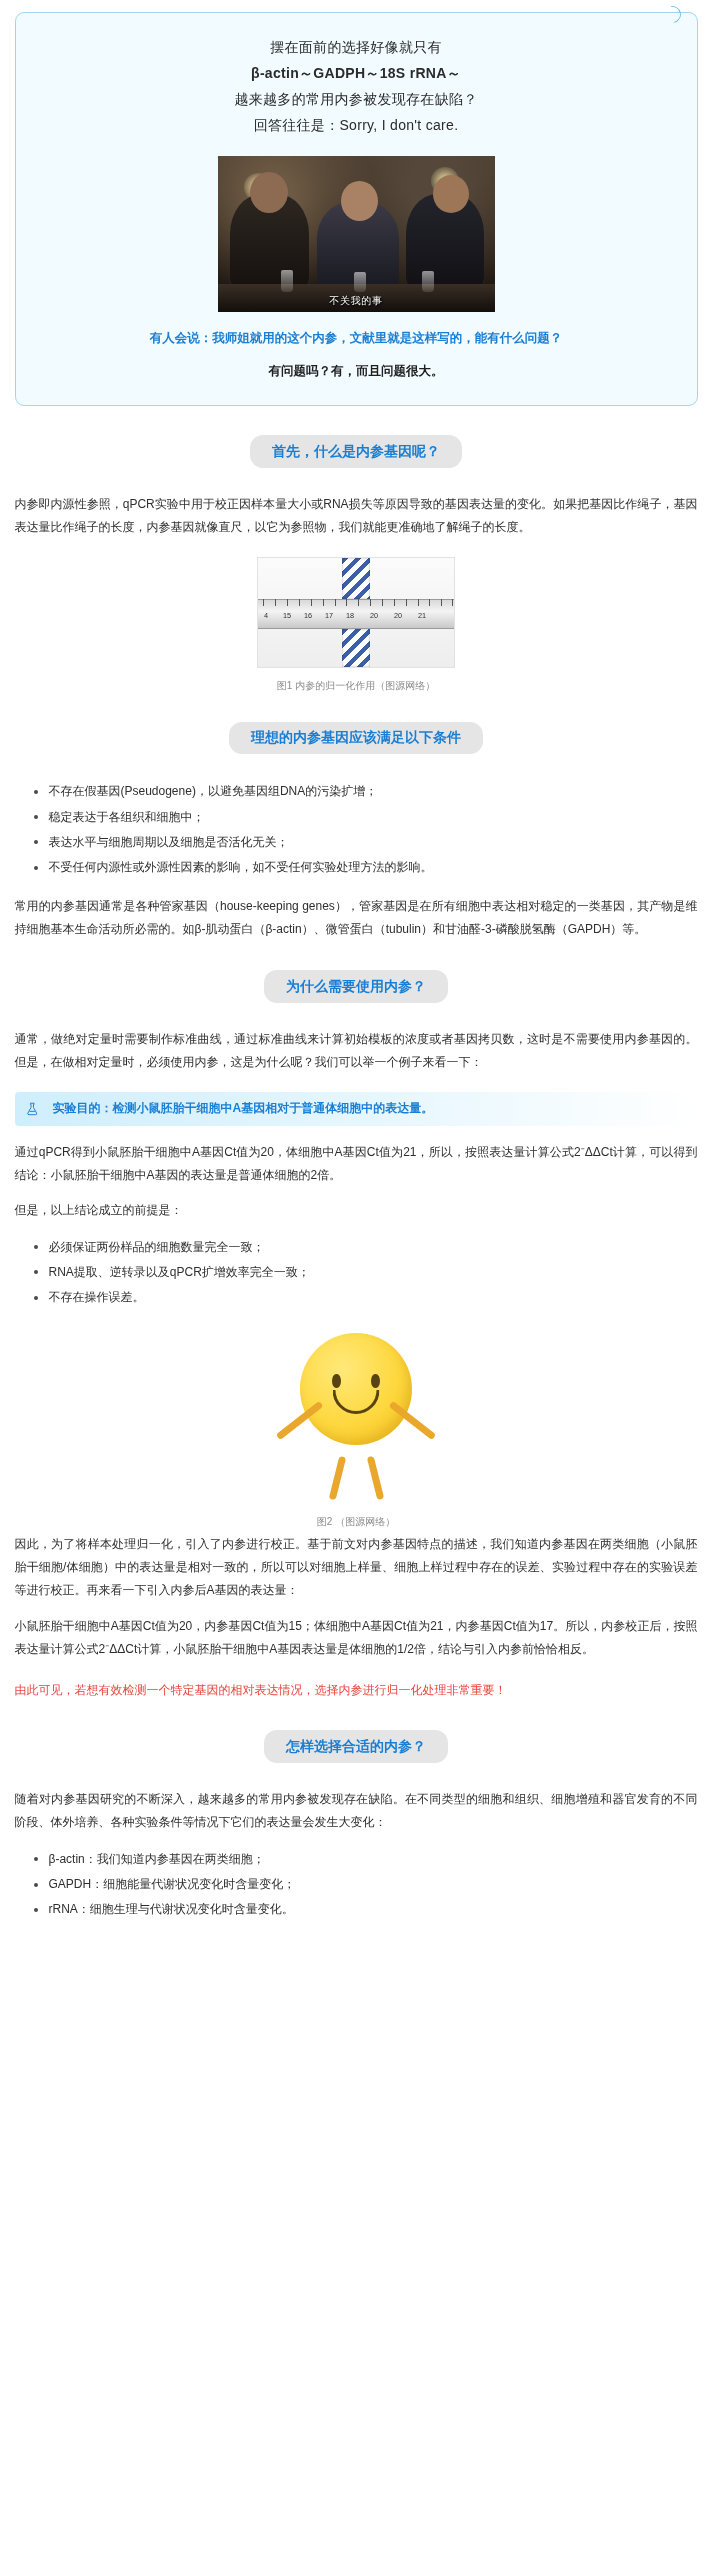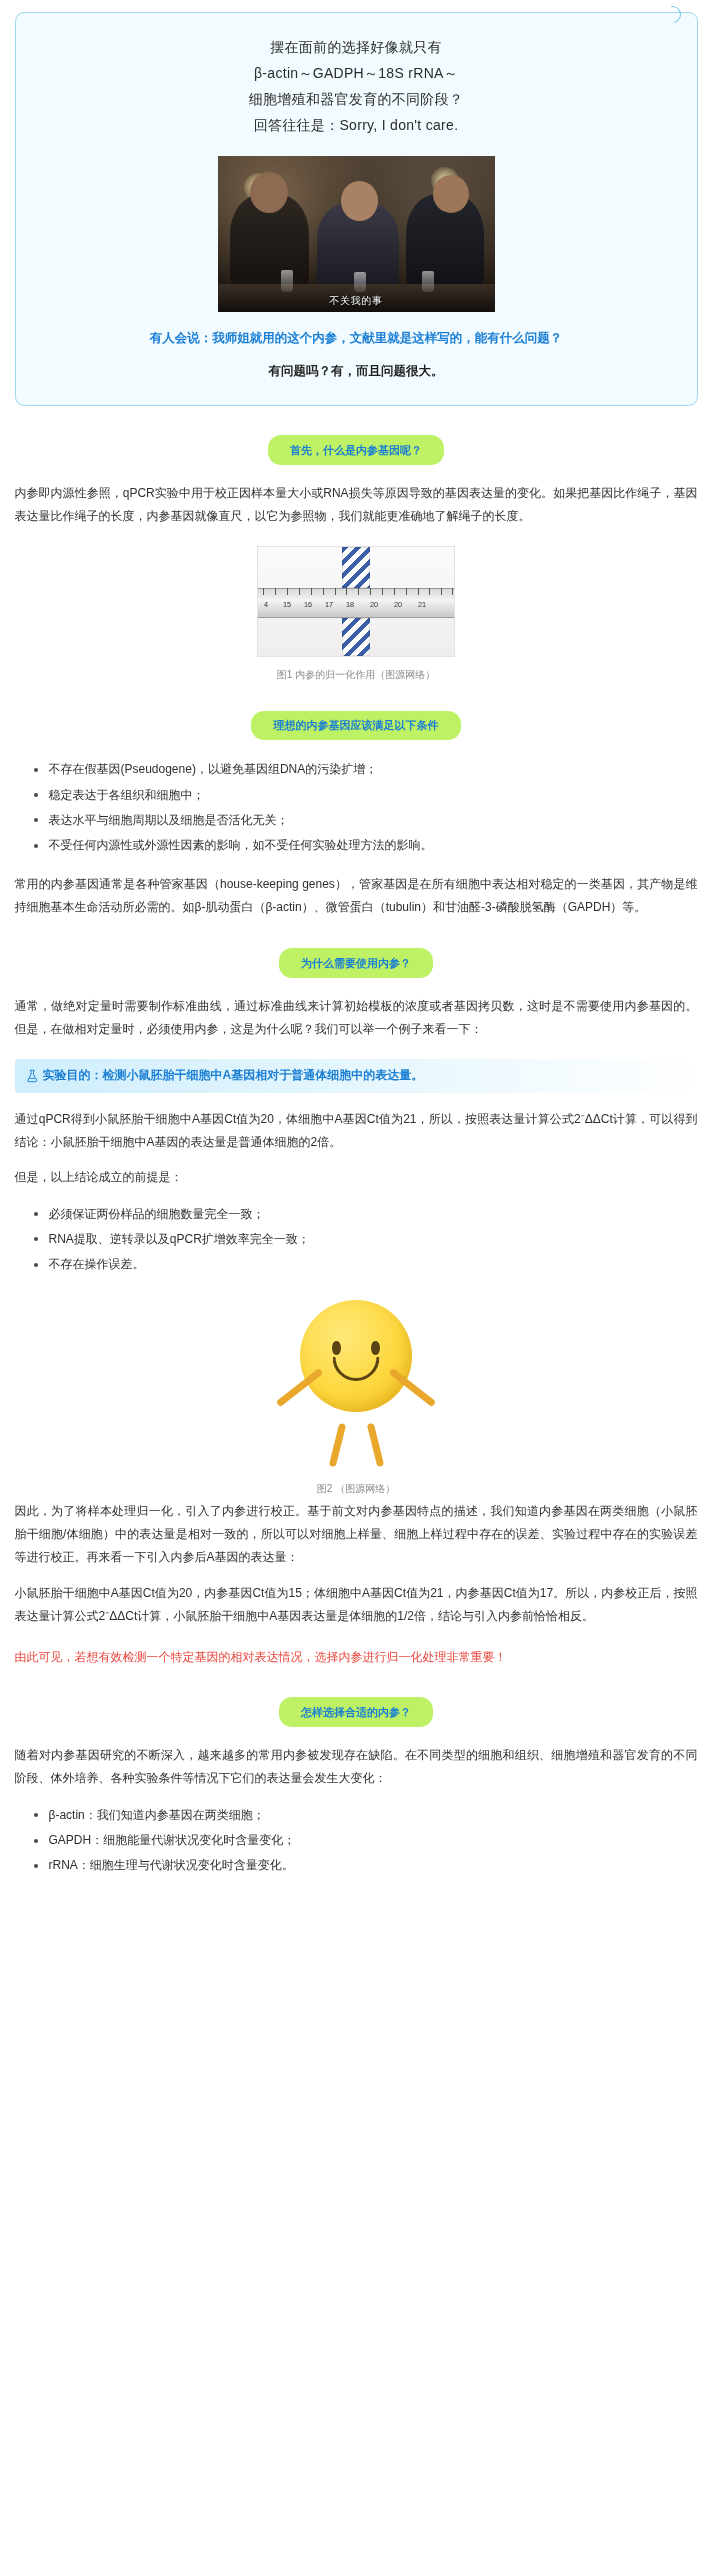--- a/index.html
+++ b/index.html
@@ -37,21 +37,21 @@
     transform: rotate(35deg);
   }
   .intro-line {
     text-align: center;
     color: #2b2b2b;
     font-size: 14px;
     line-height: 1.85;
     letter-spacing: 0.3px;
   }
   .intro-line.em {
-    font-weight: normal;
+    font-weight: bold;
   }
 
   .meme {
     width: 277px;
     height: 156px;
     margin: 17px auto 5.3px auto;
     background: #1c1510;
     position: relative;
     overflow: hidden;
     border-radius: 1.3px;
@@ -109,27 +109,27 @@
   .intro-note2 {
     text-align: center;
     color: #1f1f1f;
     font-weight: bold;
     font-size: 12.5px;
     margin-top: 16px;
   }
 
   
   .section-pill {
-    margin: 29px auto 17px auto;
+    margin: 29px auto 25px auto;
     display: block;
     width: max-content;
-    background: #bef264;
+    background: #e5e5e5;
     color: #1a7fd4;
     font-weight: bold;
-    font-size: 11px;
+    font-size: 14px;
     padding: 7.3px 22.4px;
     border-radius: 13px;
     text-align: center;
   }
 
   
   .body-text {
     margin: 0 14.5px 12px 14.5px;
     color: #2f2f2f;
     font-size: 12px;
@@ -193,21 +193,21 @@
   }
 
   
   .purpose-banner {
     margin: 17px 14.5px 14.5px 14.5px;
     background: linear-gradient(90deg, #cfeefc 0%, #eaf8fe 60%, #ffffff 100%);
     border-radius: 4px;
     padding: 8.6px 10.6px;
     display: flex;
     align-items: center;
-    gap: 3px;
+    gap: 13px;
     color: #1a7fd4;
     font-weight: bold;
     font-size: 12px;
   }
   .flask {
     width: 14.5px; height: 14.5px; flex: 0 0 14.5px; position: relative;
   }
 
   
   .emoji-fig { margin: 22.4px 0 4px 0; text-align: center; }
@@ -254,21 +254,21 @@
 </head>
 <body>
 
 <div class="page">
 
   <div class="intro-card">
     <div class="intro-corner"></div>
 
     <div class="intro-line">摆在面前的选择好像就只有</div>
     <div class="intro-line em">β-actin～GADPH～18S rRNA～</div>
-    <div class="intro-line">细胞增殖和器官发育的不同阶段？</div>
+    <div class="intro-line">越来越多的常用内参被发现存在缺陷？</div>
     <div class="intro-line">回答往往是：Sorry, I don't care.</div>
 
     <div class="meme">
       <div class="bg-room"></div>
       <div class="lamp" style="left:26px; top:17px;"></div>
       <div class="lamp" style="right:36px; top:10.6px;"></div>
       <div class="person p1"></div>
       <div class="p1h"></div>
       <div class="person p2"></div>
       <div class="p2h"></div>

